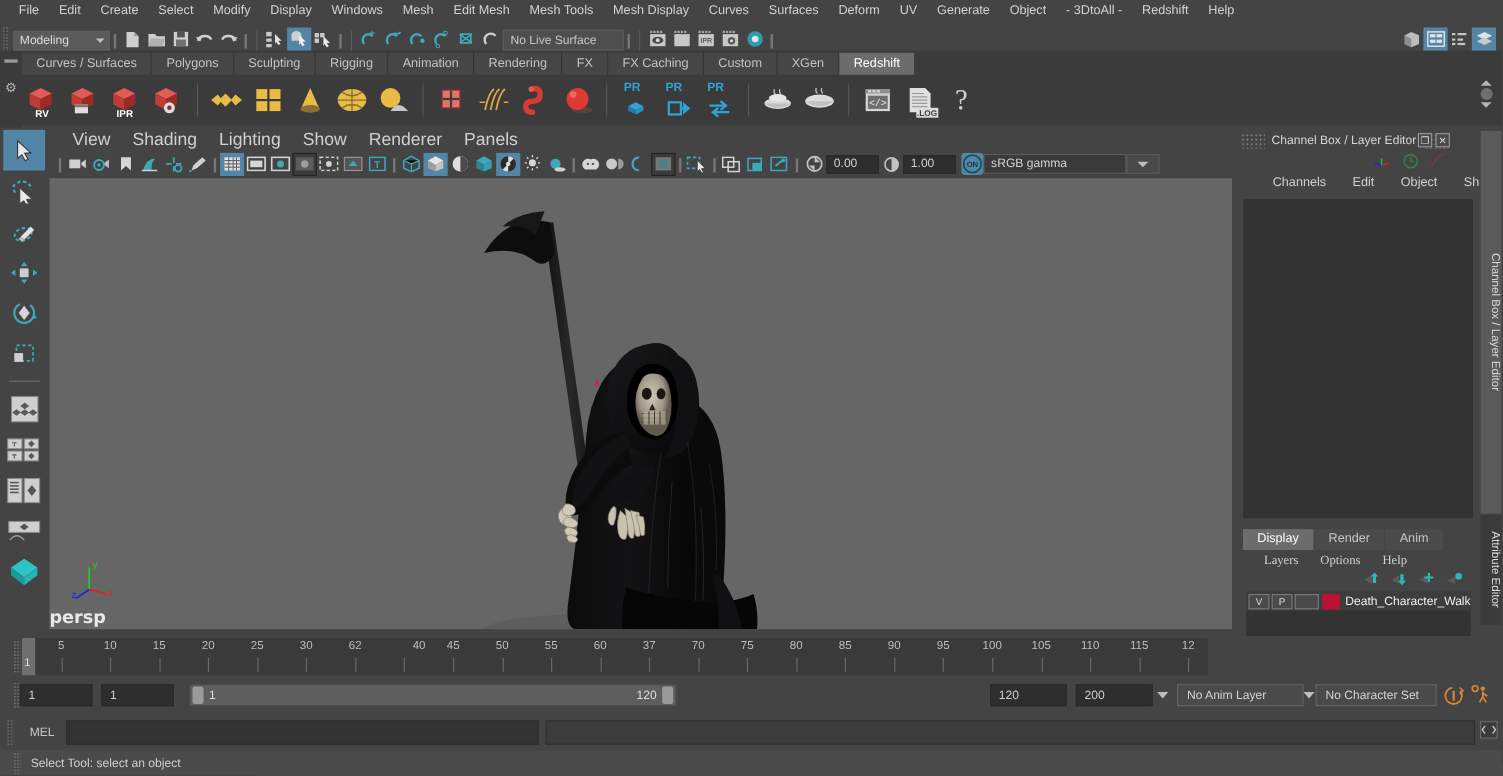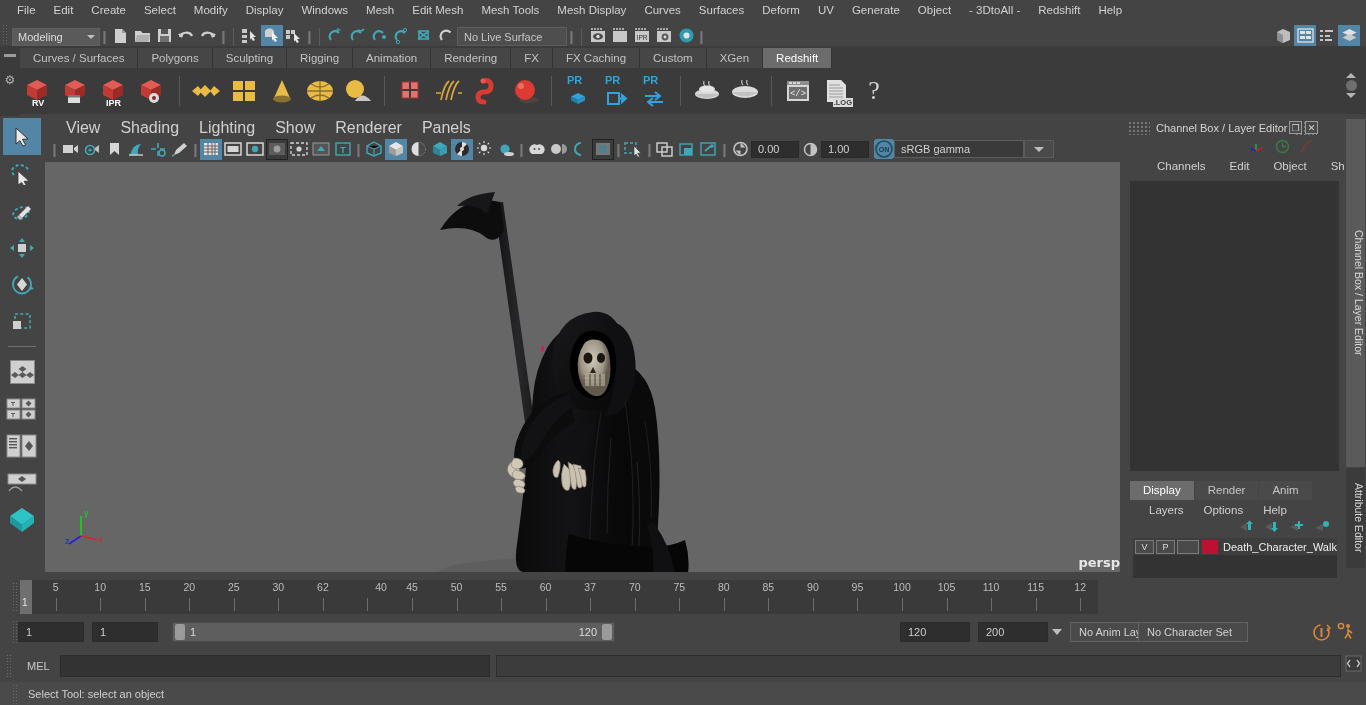--- a/index.html
+++ b/index.html
@@ -51,37 +51,37 @@
   .viewwrap { position:absolute; left:44px; top:118px; width:1081px; height:455px; background:#444; }
   .viewmenu { height:20px; display:flex; align-items:center; padding-left:12px; }
   .viewmenu .vm { padding:0 10px; font-size:16px; color:#d0d0d0; }
   .viewtools { height:22px; display:flex; align-items:center; padding-left:6px; }
   .numfield { width:48px; height:17px; background:#2e2e2e; border:1px solid #2a2a2a; color:#cfcfcf;
               font-size:11px; display:flex; align-items:center; padding-left:6px; }
   .gammabox { width:130px; height:18px; background:#3a3a3a; border:1px solid #5c5c5c; color:#d2d2d2;
               font-size:11px; display:flex; align-items:center; padding-left:6px; }
   .gammaarw { width:30px; height:18px; background:#4a4a4a; border:1px solid #5c5c5c; display:flex; align-items:center; justify-content:center; }
   .canvas { position:absolute; left:1px; top:44px; width:1075px; height:410px; background:#666666; overflow:hidden; }
-  .persplabel { position:absolute; bottom:2px; left:0; width:100%; text-align:right; color:#e8e8e8;
-                font-size:13px; font-weight:bold; font-family:"DejaVu Sans", sans-serif; }
+  .persplabel { position:absolute; bottom:2px; left:0; width:100%; text-align:left; color:#e8e8e8;
+                font-size:16px; font-weight:bold; font-family:"DejaVu Sans", sans-serif; }
   .axisgiz { position:absolute; left:20px; bottom:24px; width:44px; height:46px; }
 
   
   .rightpanel { position:absolute; left:1125px; top:118px; width:219px; height:455px; background:#444; }
   .rp-title { height:20px; display:flex; align-items:center; font-size:11px; color:#d5d5d5; position:relative; }
   .rp-title .dots { width:22px; height:14px; background-image:radial-gradient(#777 .8px,transparent .9px); background-size:4px 4px; }
   .winbtn { width:13px; height:13px; border:1px solid #9b9b9b; background:#4a4a4a; display:inline-flex;
             align-items:center; justify-content:center; font-size:9px; color:#d8d8d8; margin-left:3px; }
   .cb-menu { height:24px; display:flex; align-items:center; padding-left:20px; }
   .cb-menu span { padding:0 12px; font-size:11.5px; color:#d0d0d0; }
   .cb-body { position:absolute; left:5px; top:63px; width:209px; height:290px; background:#333333; }
   .layer-tabs { position:absolute; left:5px; top:363px; display:flex; }
   .layer-tabs .lt { height:19px; line-height:19px; padding:0 13px; font-size:11.5px; background:#4a4a4a; color:#c5c5c5; margin-right:1px; }
   .layer-tabs .lt.active { background:#6c6c6c; color:#fff; }
-  .layer-menu { position:absolute; left:14px; top:386px; display:flex; }
+  .layer-menu { position:absolute; left:14px; top:386px; display:flex;font-family:Liberation Serif, serif; }
   .layer-menu span { padding:0 10px; font-size:11.5px; color:#d0d0d0; }
   .layer-btns { position:absolute; right:14px; top:402px; display:flex; gap:9px; }
   .layer-list { position:absolute; left:8px; top:420px; width:204px; height:60px; background:#333; }
   .layer-row { display:flex; align-items:center; height:17px; background:#3d3d3d; }
   .lbtn { width:19px; height:14px; border:1px solid #7a7a7a; background:#4a4a4a; font-size:9px;
           color:#ddd; display:flex; align-items:center; justify-content:center; margin-left:2px; }
   .lswatch { width:16px; height:14px; margin-left:3px; }
   .layer-name { margin-left:5px; font-size:11px; color:#eee; white-space:nowrap; }
   .hscroll { position:absolute; left:8px; top:483px; width:204px; height:12px; background:#3a3a3a; display:flex; align-items:center; }
   .hscroll .thumb { height:8px; background:#777; border-radius:1px; }
@@ -1167,21 +1167,21 @@
     </div>
     <div class="dropcaret" style="position:absolute;left:1048px;top:4px;">
       <i style="border-left:5px solid transparent;border-right:5px solid transparent;border-top:6px solid #bdbdbd;display:block;"></i>
     </div>
     <div class="dropbox" style="position:absolute;left:1070px;top:4px;width:115px;">
       <span>No Anim Layer</span>
     </div>
     <div class="dropcaret" style="position:absolute;left:1181px;top:4px;">
       <i style="border-left:5px solid transparent;border-right:5px solid transparent;border-top:6px solid #bdbdbd;display:block;"></i>
     </div>
-    <div class="dropbox" style="position:absolute;left:1138px;top:4px;width:110px;">
+    <div class="dropbox" style="position:absolute;left:1196px;top:4px;width:110px;">
       <span>No Character Set</span>
     </div>
     <div style="position:absolute;left:1312px;top:5px;">
       <svg width="19" height="19" viewBox="0 0 19 19">
           <circle cx="9.5" cy="9.5" r="7.5" fill="none" stroke="#d6873a" stroke-width="1.6" stroke-dasharray="34 8"></circle>
           <rect x="8.5" y="5" width="2" height="9" fill="#d6873a"></rect>
           <path d="M15 2l3 3-3 3" fill="none" stroke="#d6873a" stroke-width="1.4"></path>
         </svg>
     </div>
     <div style="position:absolute;left:1336px;top:4px;">

